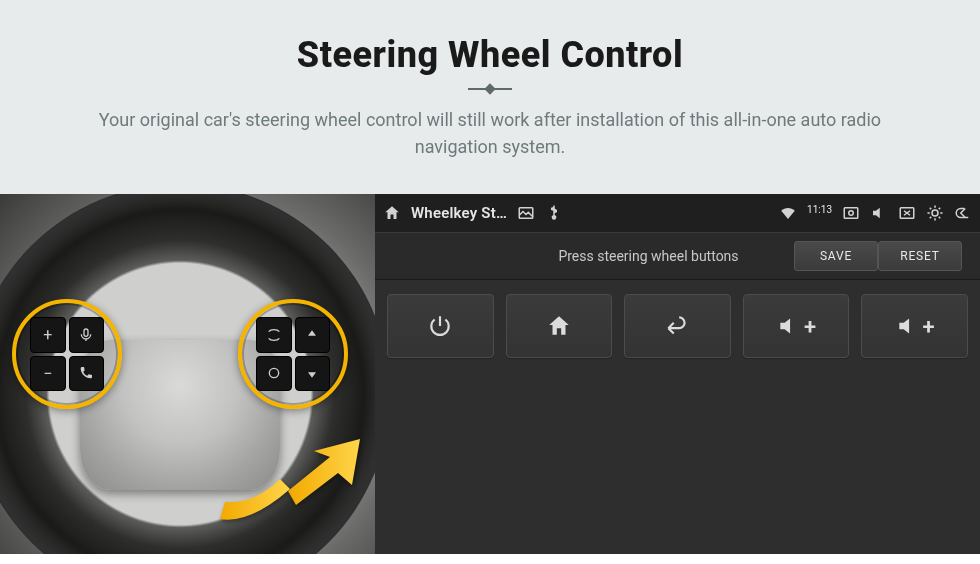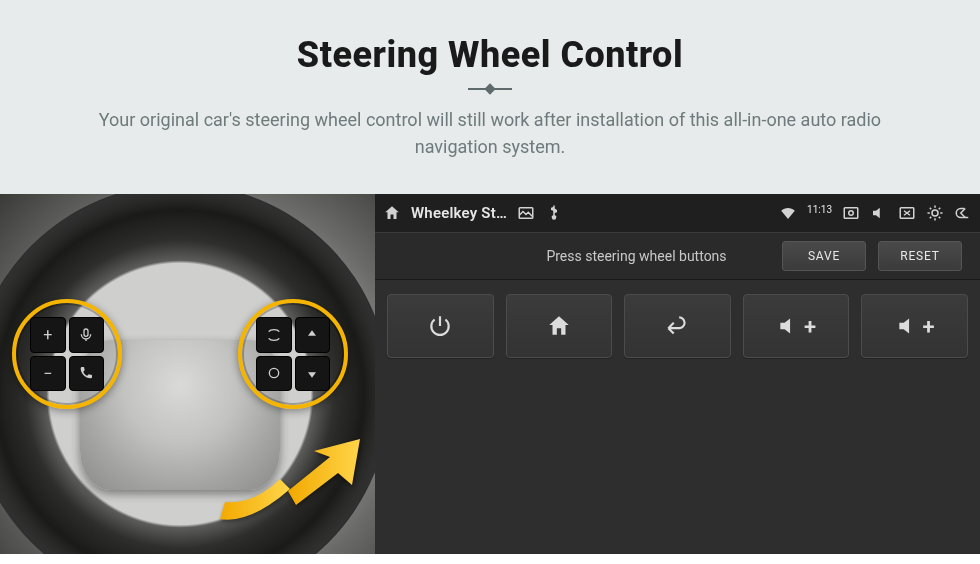--- a/index.html
+++ b/index.html
@@ -127,21 +127,20 @@
   .sb-ico svg { width: 100%; height: 100%; }
 
   .toolbar {
     height: 48px;
     background: #2a2a2a;
     border-top: 1px solid #3a3a3a;
     border-bottom: 1px solid #1a1a1a;
     display: flex;
     align-items: center;
     padding: 0 18px;
-    gap: 12px;
   }
   .toolbar .instruction {
     flex: 1;
     text-align: center;
     color: #c8c8c8;
     font-size: 14px;
     padding-left: 110px;
   }
   .pill-btn {
     min-width: 84px; height: 30px;

